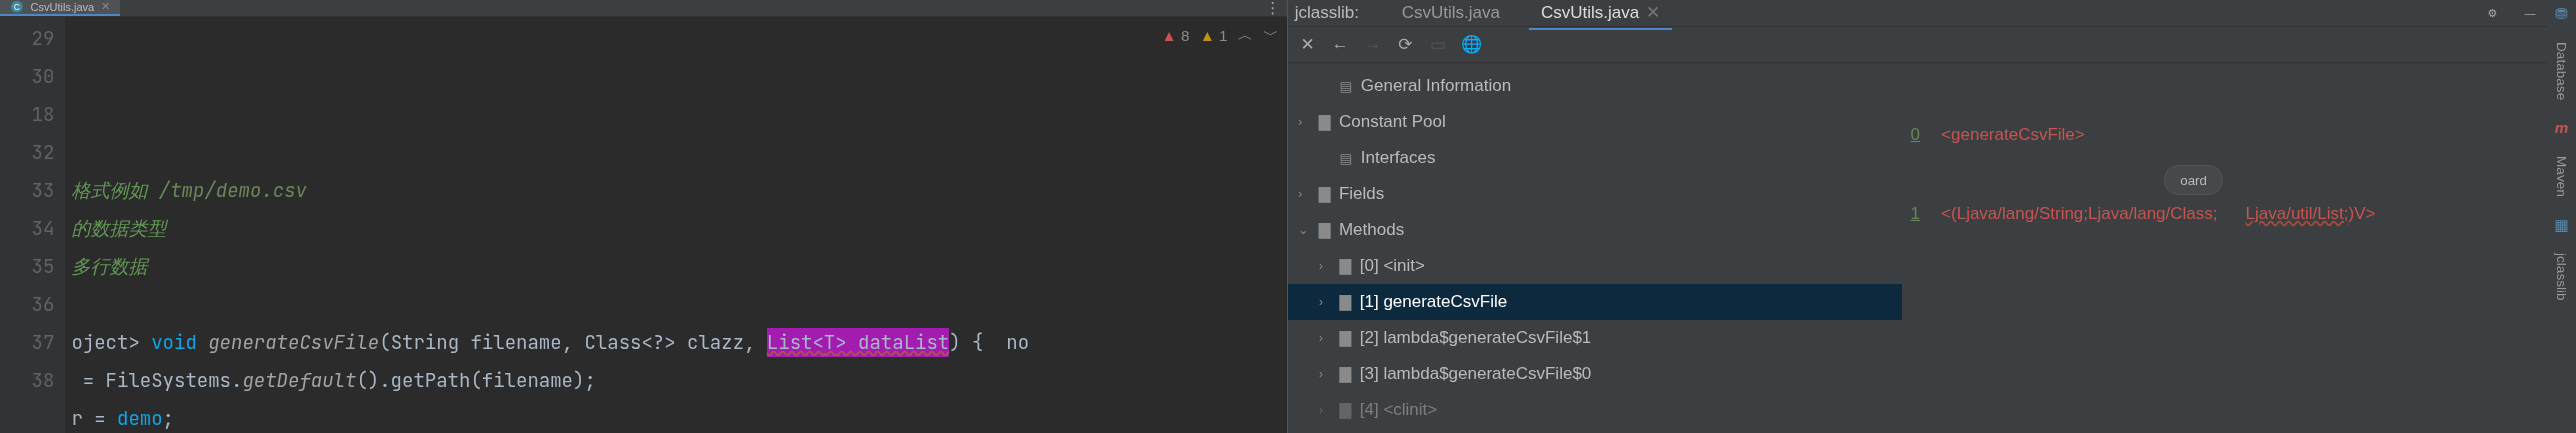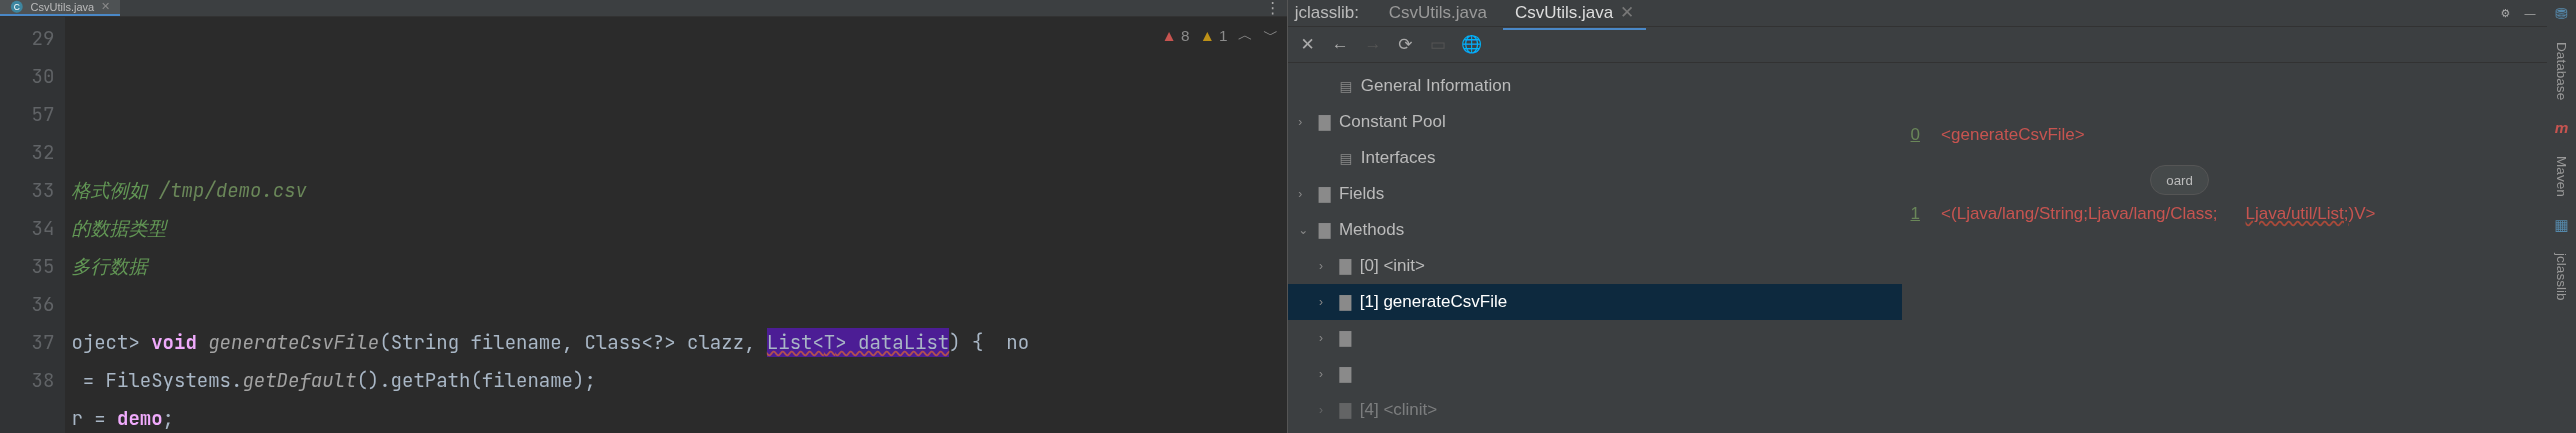--- a/index.html
+++ b/index.html
@@ -31,35 +31,35 @@
 .gutter {
   width: 51px; background: #313335; color: #606366; text-align: right;
   padding-right: 10.2px; font-family: "JetBrains Mono","Consolas",monospace;
   font-size: 19px; line-height: 38px; padding-top: 3.4px;
 }
 .code {
   flex: 1; font-family: "JetBrains Mono","Consolas",monospace;
   font-size: 19px; line-height: 38px; padding-top: 3.4px; padding-left: 6.8px;
   white-space: pre; color: #a9b7c6;
 }
-.code .kw { color: #f0abfc; font-weight: bold; }
+.code .kw { color: #0ea5e9; }
 .code .str { color: #6a8759; font-style: italic; }
 .code .cmt { color: #629755; font-style: italic; }
 .code .fn { color: #a3a3a3; font-style: italic; }
-.code .sel { background: #4c1d95; padding: 1.7px 0; }
+.code .sel { background: #a21caf; padding: 1.7px 0; }
 .code .param { text-decoration: underline wavy #b05050; }
 .inspections {
   position: absolute; top: 8.5px; right: 8.5px; display: flex;
   align-items: center; gap: 10.2px; color: #8c8c8c; font-size: 15.3px;
 }
 .insp-err { color: #c75450; }
 .insp-warn { color: #be9117; }
 .right-pane { width: 1260px; display: flex; flex-direction: column; background: #3c3f41; border-left: 0.9px solid #555; }
 .right-tab-bar {
-  height: 27px; display: flex; align-items: center; padding: 0 6.8px; gap: 4px;
+  height: 27px; display: flex; align-items: center; padding: 0 6.8px; gap: 17px;
   border-bottom: 0.9px solid #323232; color: #bbb;
 }
 .right-tab-bar .label { margin-right: 13.6px; font-size: 17px; }
 .right-tab {
   padding: 5.1px 12px; color: #999; font-size: 17px;
 }
 .right-tab.active { color: #ddd; border-bottom: 2.6px solid #4a88c7; }
 .right-tab .close-x { margin-left: 6.8px; color: #777; }
 .right-tab-bar .spacer { flex: 1; }
 .right-tab-bar .icon-btn { width: 20.5px; color: #aaa; text-align: center; }
@@ -80,21 +80,21 @@
 .tree-row .folder { color: #8a8a8a; font-size: 15.3px; }
 .tree-row .doc { color: #8a8a8a; font-size: 13.6px; }
 .indent1 { padding-left: 31px; }
 .detail-pane { flex: 1; padding: 15.3px 8.5px; font-size: 17px; position: relative; }
 .detail-row { display: flex; gap: 13.6px; margin-bottom: 12px; align-items: baseline; }
 .detail-row .idx { color: #6a8759; text-decoration: underline; width: 17px; }
 .detail-row .val { color: #c75450; margin-top: 47px; }
 .detail-row .val .uline { text-decoration: underline wavy #aa4a3a; padding-left: 28px; }
 .tag { color: #c75450; }
 .btn {
-  position: absolute; top: 102px; left: 248px; border: 0.9px solid #555;
+  position: absolute; top: 102px; left: 262px; border: 0.9px solid #555;
   background: #45494a; color: #bbb; padding: 6.8px 15.3px; border-radius: 15px;
 }
 .side-dock {
   width: 29px; background: #3c3f41; display: flex; flex-direction: column;
   align-items: center; padding-top: 5.1px; gap: 19px; font-size: 13.6px;
 }
 .dock-item { writing-mode: vertical-rl; color: #999; font-size: 13.6px; }
 .dock-icon { color: #58a; font-size: 15.3px; }
 svg { display: block; }
 </style>
@@ -113,21 +113,21 @@
       <span>CsvUtils.java</span>
       <span class="close-x">✕</span>
     </div>
     <div class="more">⋮</div>
   </div>
   <div class="editor-wrap">
     <div class="breakpoint-col"></div>
     <div class="gutter">
       <div>29</div>
       <div>30</div>
-      <div>57</div>
+      <div>18</div>
       <div>32</div>
       <div>33</div>
       <div>34</div>
       <div>35</div>
       <div>36</div>
       <div>37</div>
       <div>38</div>
     </div>
     <div class="code">
 <span></span>
@@ -200,24 +200,26 @@
           <span>[0] &lt;init&gt;</span>
         </div>
       <div class="tree-row indent1 selected">
           <span class="chev">›</span>
           <span class="folder">▇</span>
           <span>[1] generateCsvFile</span>
         </div>
       <div class="tree-row indent1">
           <span class="chev">›</span>
           <span class="folder">▇</span>
-        </div>
-      <div class="tree-row indent1">
-          <span class="chev">›</span>
-          <span class="folder">▇</span>
+          <span>[2] lambda$generateCsvFile$1</span>
+        </div>
+      <div class="tree-row indent1">
+          <span class="chev">›</span>
+          <span class="folder">▇</span>
+          <span>[3] lambda$generateCsvFile$0</span>
         </div>
       <div class="tree-row indent1" style="opacity:.5">
           <span class="chev">›</span>
           <span class="folder">▇</span>
           <span>[4] &lt;clinit&gt;</span>
         </div>
     </div>
     <div class="detail-pane">
       <div class="detail-row">
         <span class="idx">0</span>

